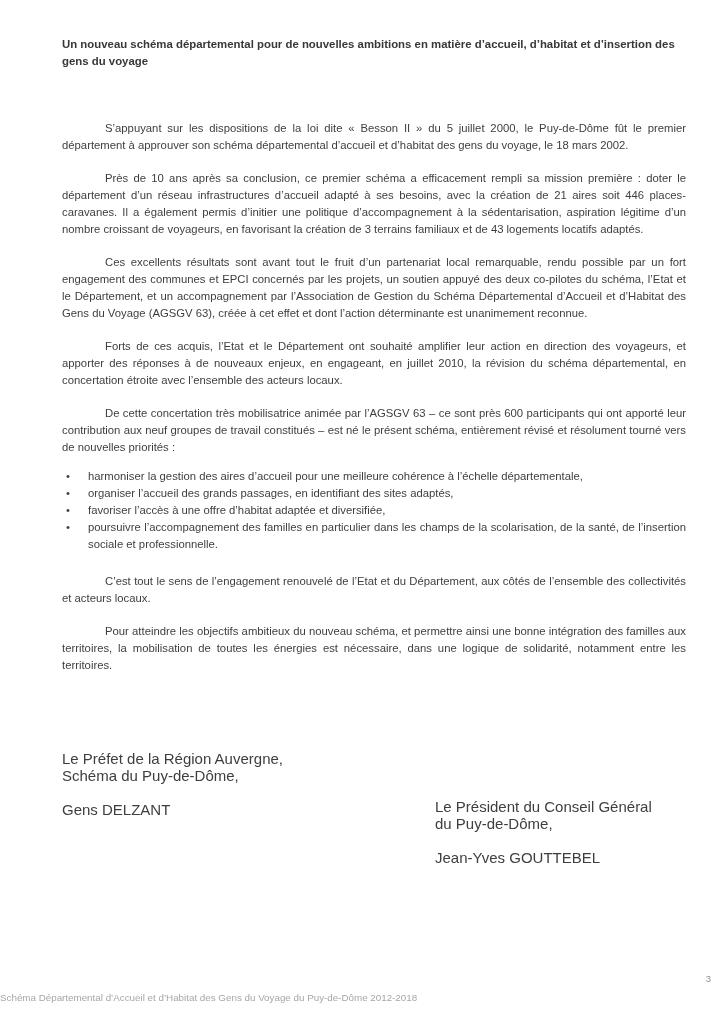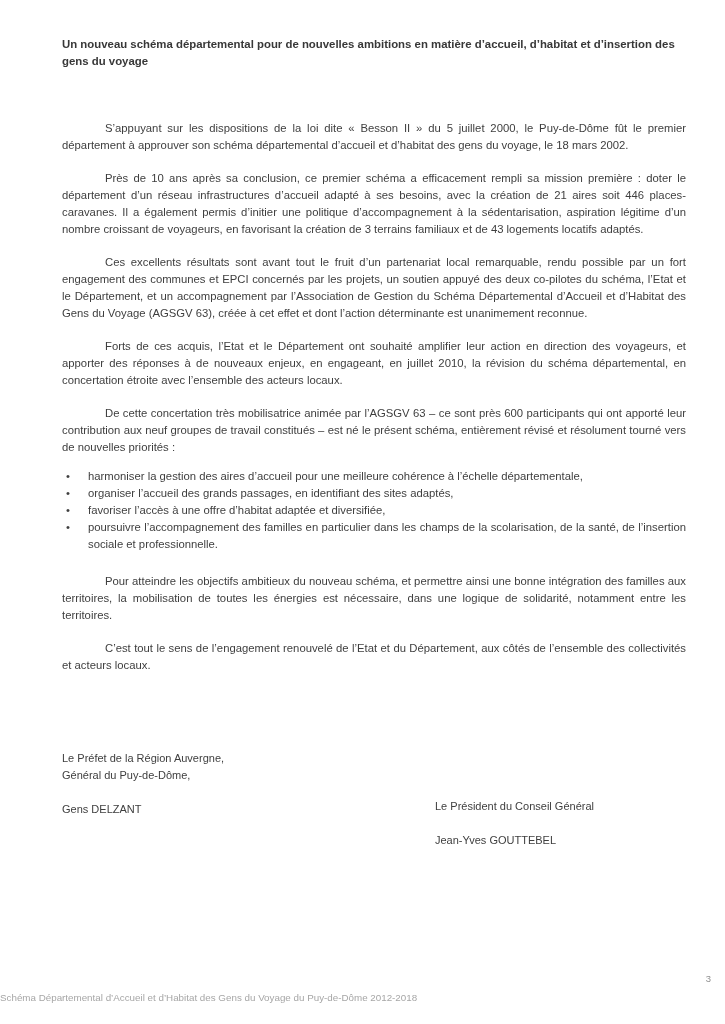--- a/index.html
+++ b/index.html
@@ -53,21 +53,21 @@
     position: absolute;
     left: 4px;
     top: 0;
   }
   .signatures {
     position: absolute;
     left: 62px;
     top: 750px;
     width: 624px;
     display: flex;
-    font-size: 11px;
+    font-size: 15px;
     line-height: 17px;
   }
   .sig-col-left { width: 373px; }
   .sig-col-right { flex: 1; margin-top: 48px; }
   .signatures p { margin: 0; }
   .sig-name { margin-top: 17px !important; }
   .page-number {
     position: absolute;
     right: 14px;
     top: 973px;
@@ -112,31 +112,32 @@
       <li>
         <span class="bullet-marker">•</span>
         <span>favoriser l’accès à une offre d’habitat adaptée et diversifiée,</span>
       </li>
       <li>
         <span class="bullet-marker">•</span>
         <span>poursuivre l’accompagnement des familles en particulier dans les champs de la scolarisation, de la santé, de l’insertion sociale et professionnelle.</span>
       </li>
     </ul>
 
+    <p class="para">C’est tout le sens de l’engagement renouvelé de l’Etat et du Département, aux côtés de l’ensemble des collectivités et acteurs locaux.</p>
     <p class="para">Pour atteindre les objectifs ambitieux du nouveau schéma, et permettre ainsi une bonne intégration des familles aux territoires, la mobilisation de toutes les énergies est nécessaire, dans une logique de solidarité, notamment entre les territoires.</p>
-    <p class="para">C’est tout le sens de l’engagement renouvelé de l’Etat et du Département, aux côtés de l’ensemble des collectivités et acteurs locaux.</p>
   </div>
 
   <div class="signatures">
     <div class="sig-col-left">
       <p>Le Préfet de la Région Auvergne,</p>
-      <p>Général du Puy-de-Dôme,</p>
+      <p>Schéma du Puy-de-Dôme,</p>
       <p class="sig-name">Gens DELZANT</p>
     </div>
     <div class="sig-col-right">
       <p>Le Président du Conseil Général</p>
+      <p>du Puy-de-Dôme,</p>
       <p class="sig-name">Jean-Yves GOUTTEBEL</p>
     </div>
   </div>
 
   <div class="page-number">3</div>
   <div class="footer-line">Schéma Départemental d’Accueil et d’Habitat des Gens du Voyage du Puy-de-Dôme 2012-2018</div>
 </div>
 
 </body></html>

